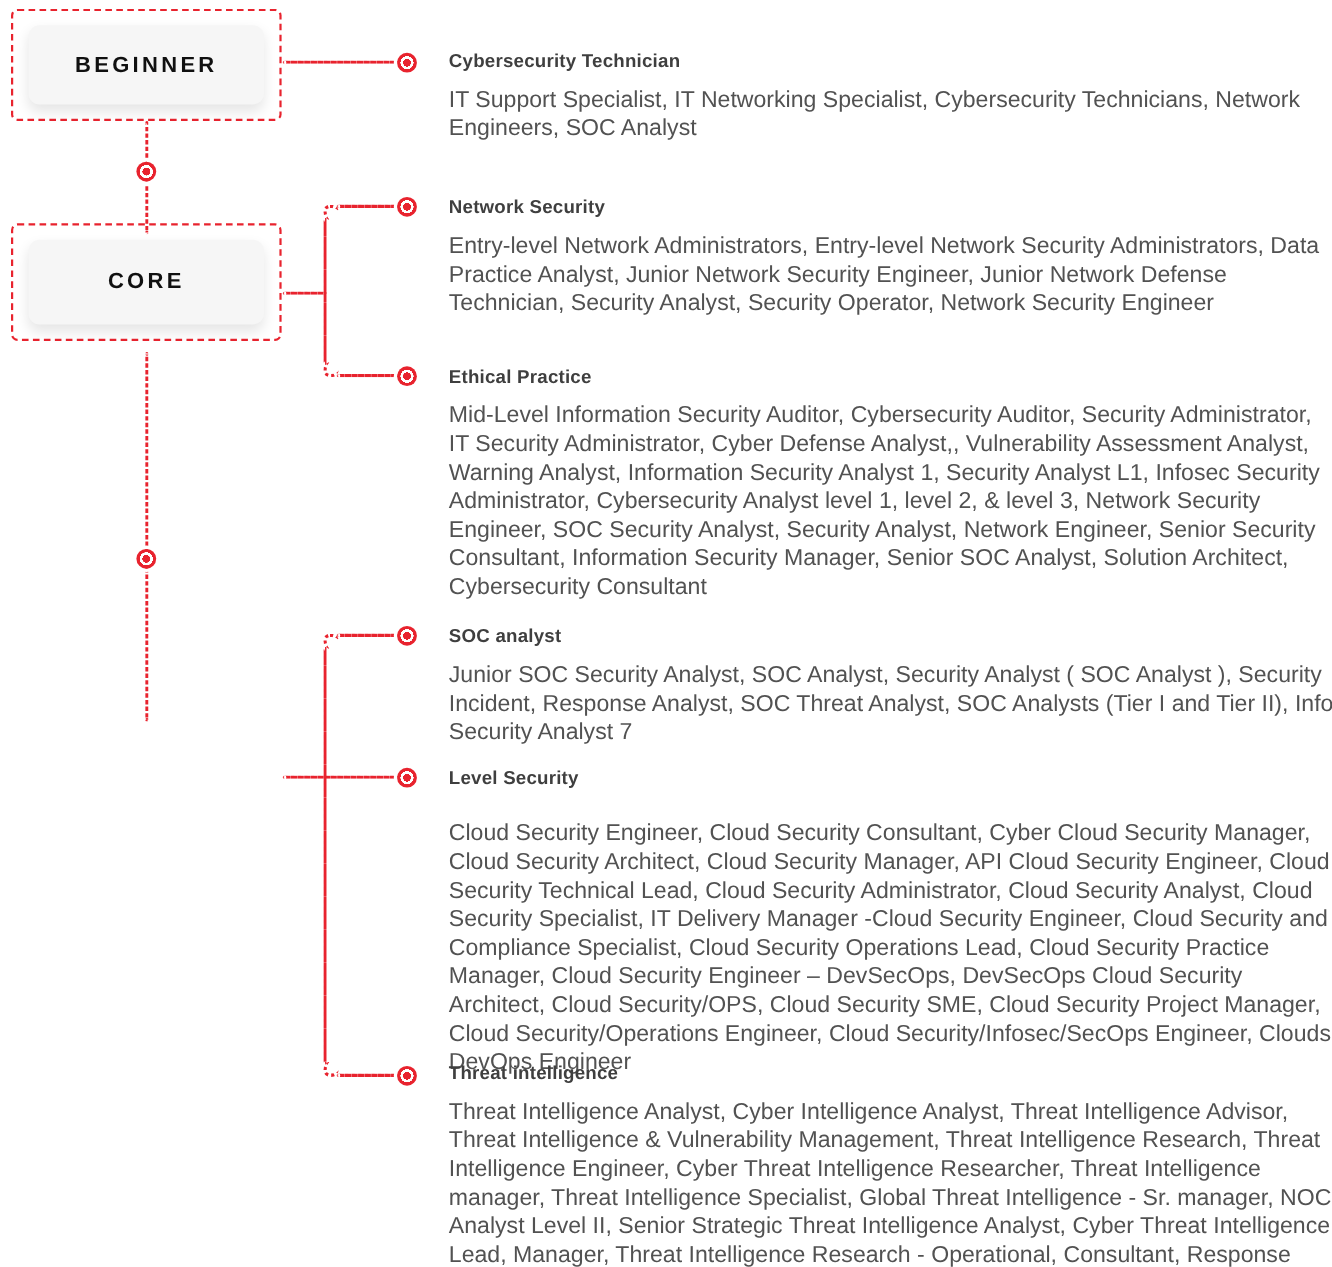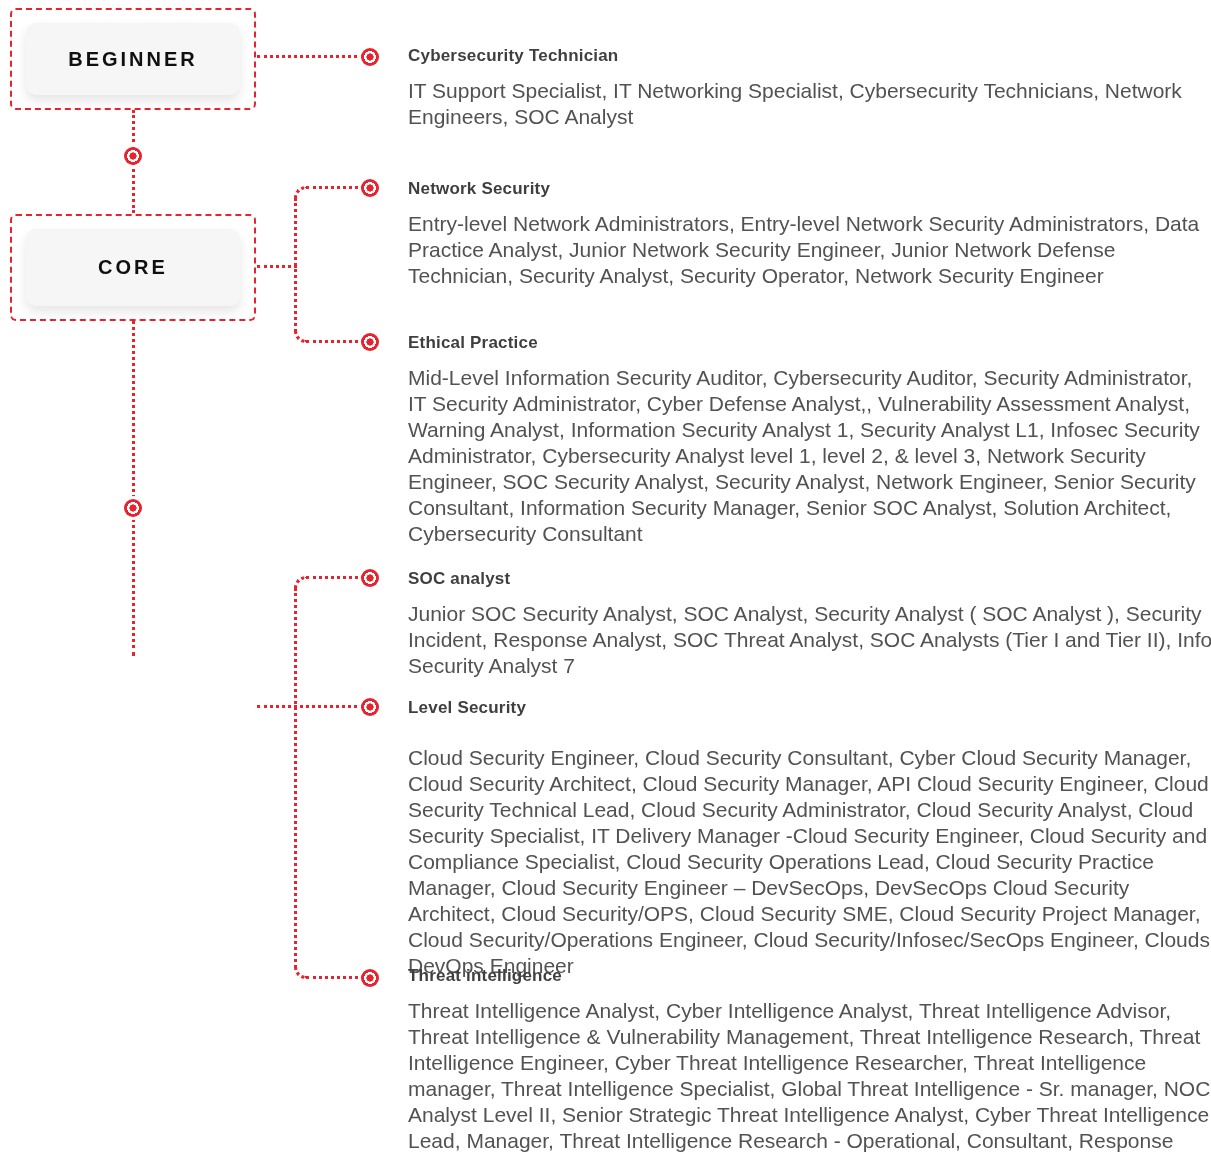--- a/index.html
+++ b/index.html
@@ -2,21 +2,21 @@
 <html style="--red: #e8232e; --box-fill: #f6f6f6; --title: #3f3f3f; --body: #525252; --label: #101010;"><head>
 <meta charset="utf-8">
 <style>
   :root{
     --red:#e8232e;
     --box-fill:#f6f6f6;
     --title:#3f3f3f;
     --body:#525252;
     --label:#101010;
   }
-  *{box-sizing:border-box;margin:0;padding:0;}
+  *{box-sizing:border-box;margin:0;padding:0;border-radius:14px;}
   html,body{background:#ffffff;}
   body{font-family:"Liberation Sans", sans-serif;}
   .canvas{
     position:relative;width:1211px;height:1152px;background:#ffffff;overflow:hidden;
   }
 
   
   .stage{
     position:absolute;left:10px;width:246px;
     background:#ffffff;border:2px dashed var(--red);border-radius:6px;
@@ -26,21 +26,21 @@
   .stage-inner{
     flex:1;height:100%;background:var(--box-fill);border-radius:10px;
     box-shadow:0 6px 12px rgba(0,0,0,0.10);
     display:flex;align-items:center;justify-content:center;
   }
   .stage-label{
     font-size:20px;font-weight:700;letter-spacing:3px;color:var(--label);
     white-space:nowrap;
   }
   .pos-beginner{top:8px;height:102px;}
-  .pos-core{top:214px;height:107px;text-align:right;}
+  .pos-core{top:203px;height:107px;text-align:right;}
   .pos-specialization{top:656px;height:106px;}
 
   
   .hline{position:absolute;height:0;border-top:3px dotted var(--red);}
   .vline{position:absolute;width:0;border-left:3px dotted var(--red);}
   .corner-tl{
     position:absolute;width:14px;height:14px;
     border-left:3px dotted var(--red);border-top:3px dotted var(--red);
     border-top-left-radius:12px;
   }

